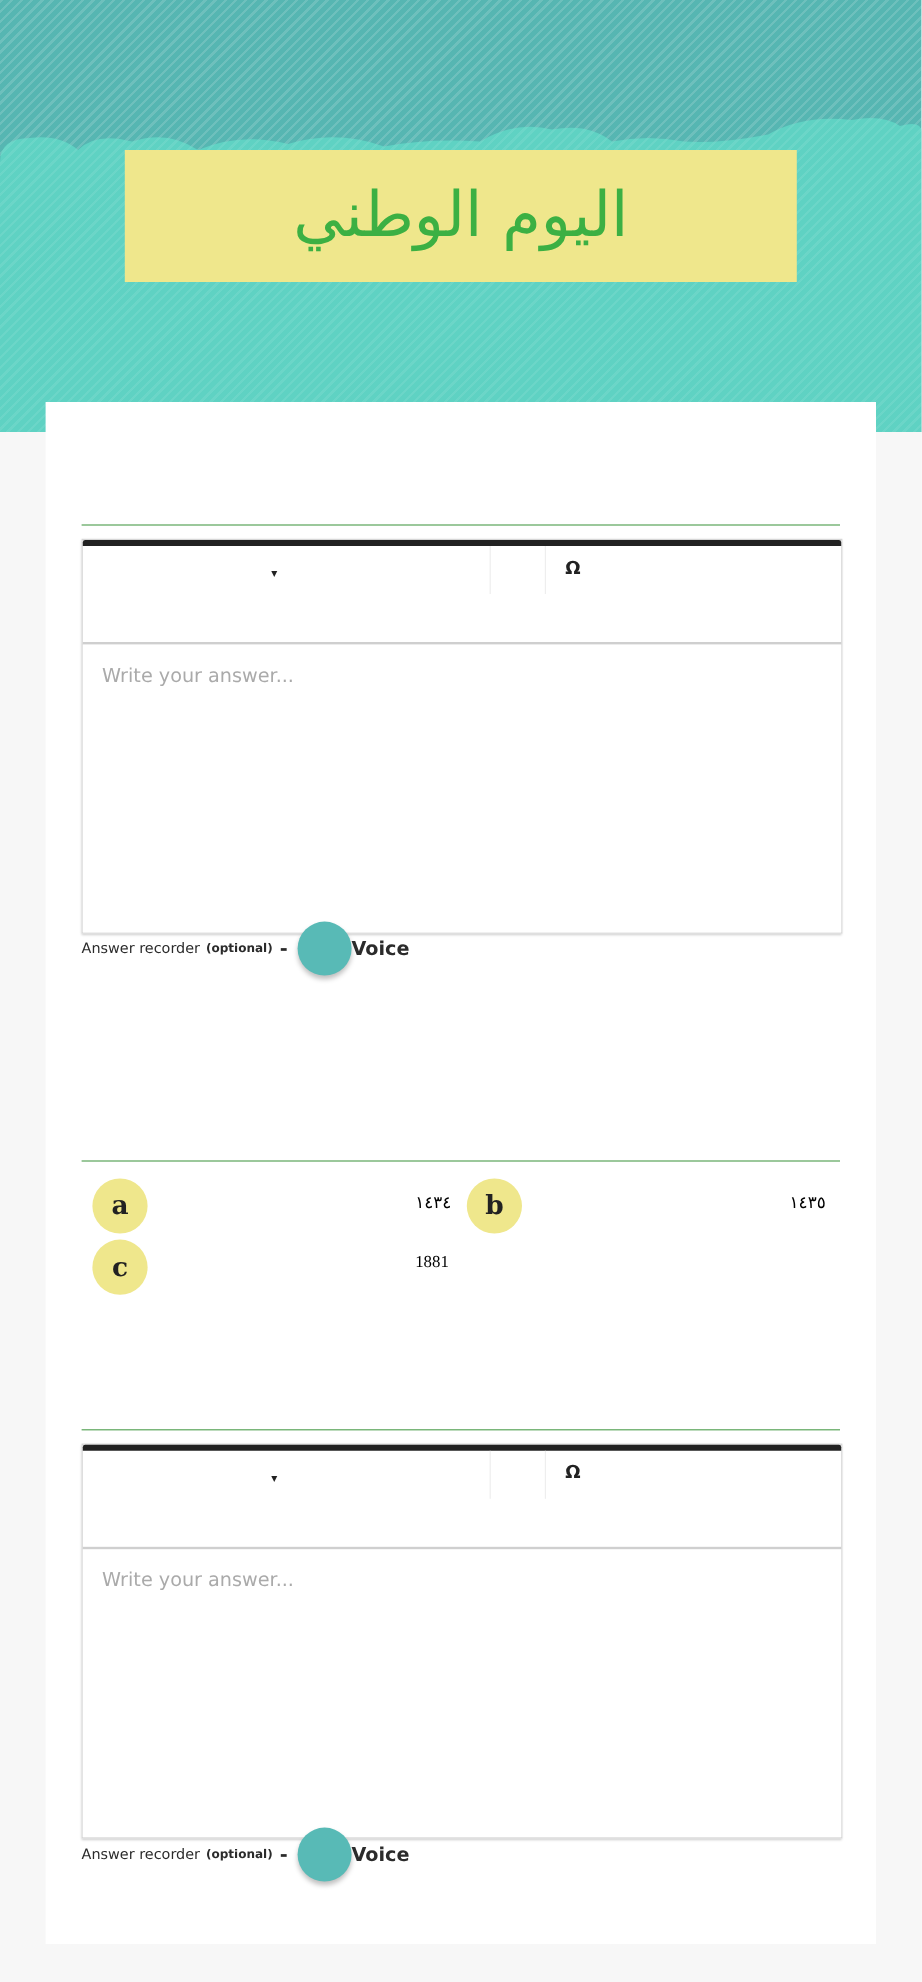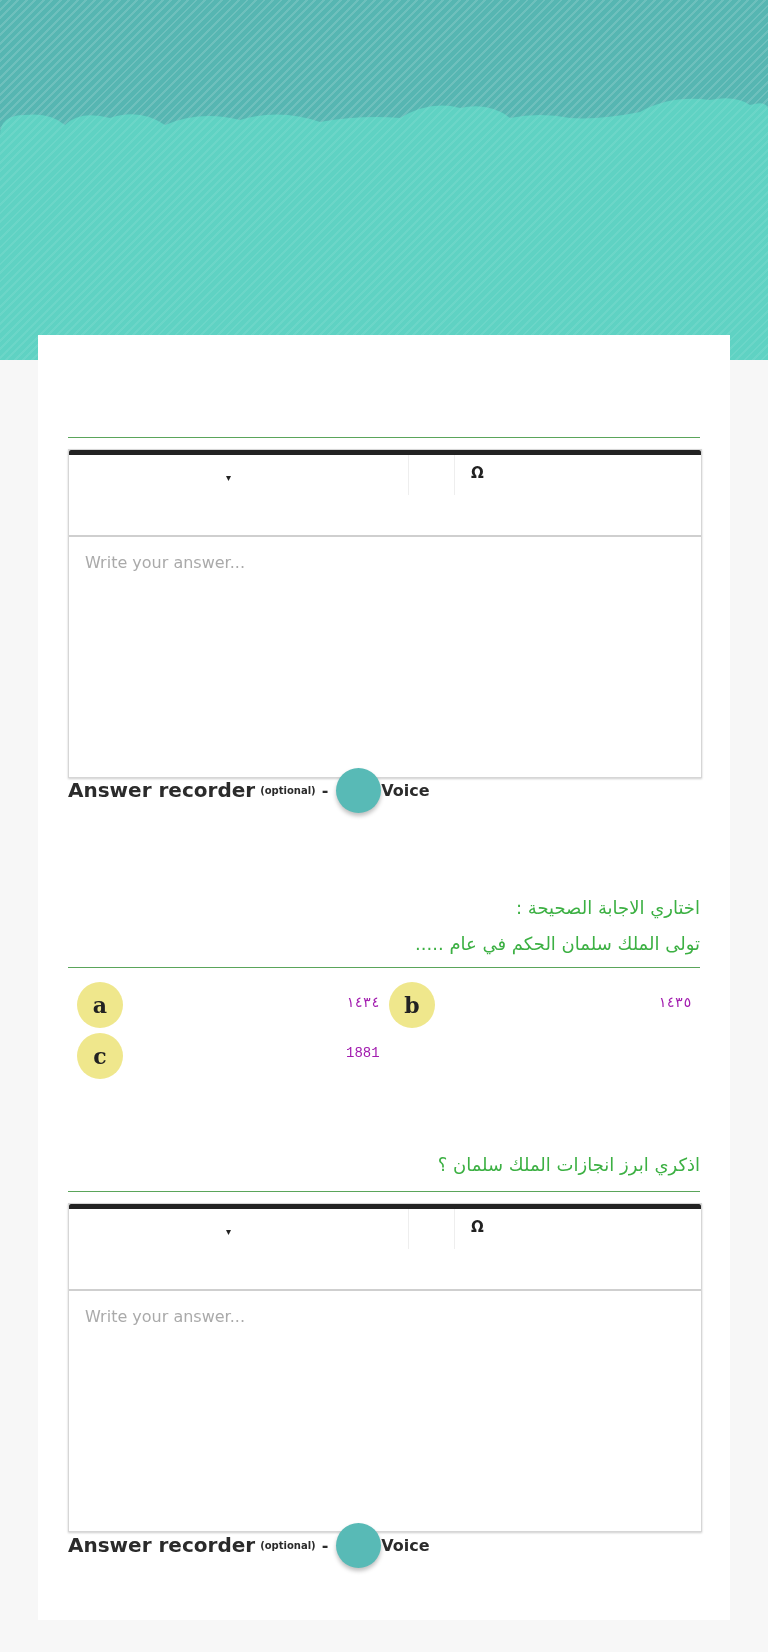--- a/index.html
+++ b/index.html
@@ -56,45 +56,48 @@
   .answer-area {
     display: block; width: 100%; height: 240px; border: none; outline: none; resize: none;
     padding: 16px 16px; font-family: "DejaVu Sans", sans-serif; font-size: 16px; color: #333;
   }
   .answer-area::placeholder { color: #aaaaaa; }
 
   .recorder {
     position: absolute; left: 30px; height: 46px; display: flex; align-items: center;
     font-family: "DejaVu Sans", sans-serif; color: #2b2b2b;
   }
-  .rec-label { font-size: 20px; font-weight: bold; }
+  .rec-label { font-size: 12px; font-weight: normal; }
   .rec-opt { font-size: 10px; font-weight: bold; margin-left: 5px; }
   .rec-dash { font-size: 16px; font-weight: bold; margin-left: 6px; }
   .rec-btn {
     width: 45px; height: 45px; border-radius: 50%; background: #58bab6; margin-left: 8px;
     box-shadow: 0 3px 4px rgba(0,0,0,0.25); cursor: pointer;
   }
   .rec-voice { font-size: 16px; font-weight: bold; margin-left: 0; }
 
   .options { position: absolute; left: 30px; top: 647px; width: 632px; height: 110px; }
   .opt-circle {
     position: absolute; width: 46px; height: 46px; border-radius: 50%;
     background: #efe78c; display: flex; align-items: center; justify-content: center;
     font-size: 22px; font-weight: bold; color: #222; font-family: "DejaVu Serif", serif; cursor: pointer;
   }
-  .opt-text { position: absolute; font-size: 14px; color: #a21caf; font-family: Liberation Mono, monospace; direction: rtl; }
+  .opt-text { position: absolute; font-size: 14px; color: #000000; font-family: Liberation Serif, serif; direction: rtl; }
 </style>
 </head>
 <body>
 
 <div class="header">
   <svg class="hills" width="768" height="360" viewBox="0 0 768 360">
     <path fill="#5fd2c3" d="M0 135 Q0 115 25 115 Q50 112 65 125 Q80 110 110 118 Q140 108 165 125 Q200 110 240 120 Q280 108 320 122 Q360 115 400 118 Q430 100 460 108 Q490 102 510 118 Q540 112 570 118 Q600 120 640 112 Q670 95 710 100 Q735 95 750 105 Q768 100 768 110 L768 360 L0 360 Z"></path>
   </svg>
   <div class="hills-pattern"></div>
+  <div class="title-banner">
+    <span class="title-text">اليوم الوطني</span>
+  </div>
 </div>
 
 <div class="card">
 
   <div class="divider" style="top:102px;"></div>
 
   <div class="editor" style="top:114px;">
     <div class="editor-topbar"></div>
     <div class="toolbar">
       <div class="tb-dropdown">
@@ -107,46 +110,39 @@
   </div>
 
   <div class="recorder" style="top:432px;">
     <span class="rec-label">Answer recorder</span>
     <span class="rec-opt">(optional)</span>
     <span class="rec-dash">-</span>
     <span class="rec-btn"></span>
     <span class="rec-voice">Voice</span>
   </div>
 
-  <div class="q-prompt" style="top:555px; direction:rtl; text-align:right;">
-    <div class="line">اختاري الاجابة الصحيحة :</div>
-    <div class="line">تولى الملك سلمان الحكم في عام .....</div>
-  </div>
   <div class="divider" style="top:632px;"></div>
 
   <div class="options">
     <div class="opt-circle" style="left:9px; top:0;">
       <span>a</span>
     </div>
     <span class="opt-text" style="left:278px; top:12px;">١٤٣٤</span>
 
     <div class="opt-circle" style="left:321px; top:0;">
       <span>b</span>
     </div>
     <span class="opt-text" style="left:590px; top:12px;">١٤٣٥</span>
 
     <div class="opt-circle" style="left:9px; top:51px;">
       <span>c</span>
     </div>
     <span class="opt-text" style="left:278px; top:63px;">1881</span>
   </div>
 
-  <div class="q-prompt" style="top:812px; direction:rtl; text-align:right;">
-    <div class="line">اذكري ابرز انجازات الملك سلمان ؟</div>
-  </div>
   <div class="divider" style="top:856px;"></div>
 
   <div class="editor" style="top:868px;">
     <div class="editor-topbar"></div>
     <div class="toolbar">
       <div class="tb-dropdown">
         <span class="tb-caret">▾</span>
       </div>
       <div class="tb-spacer"></div>
       <span class="tb-omega">Ω</span>

